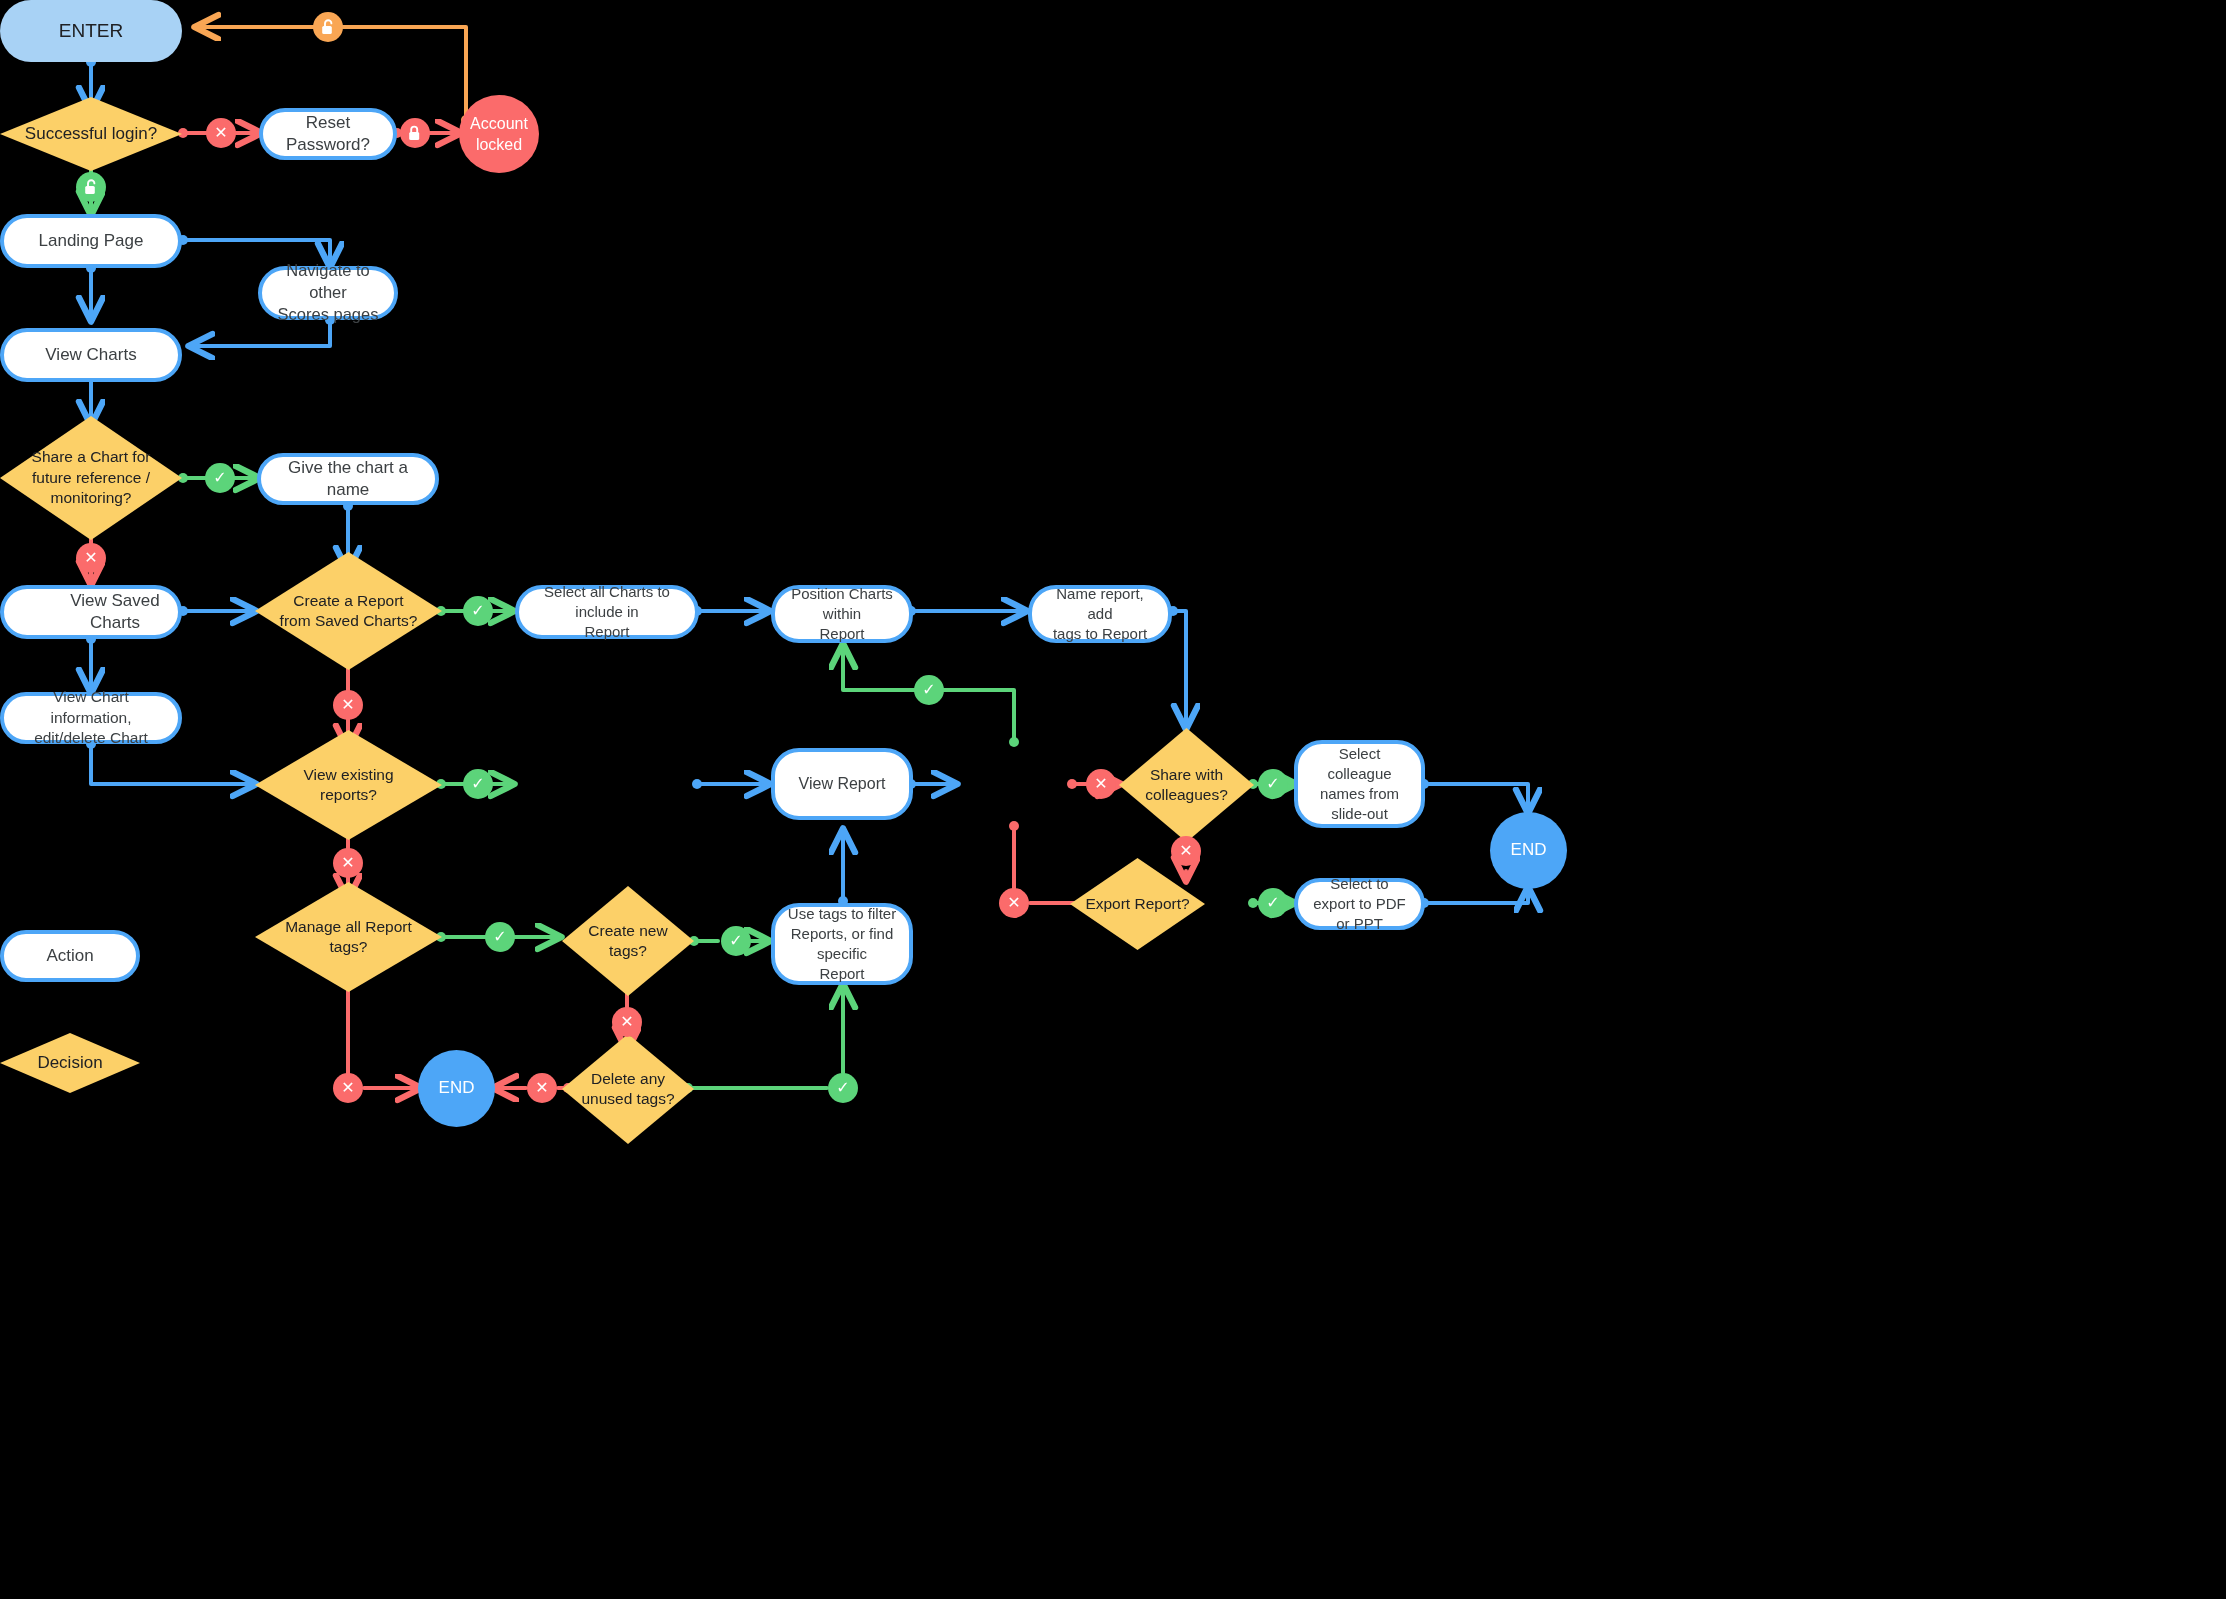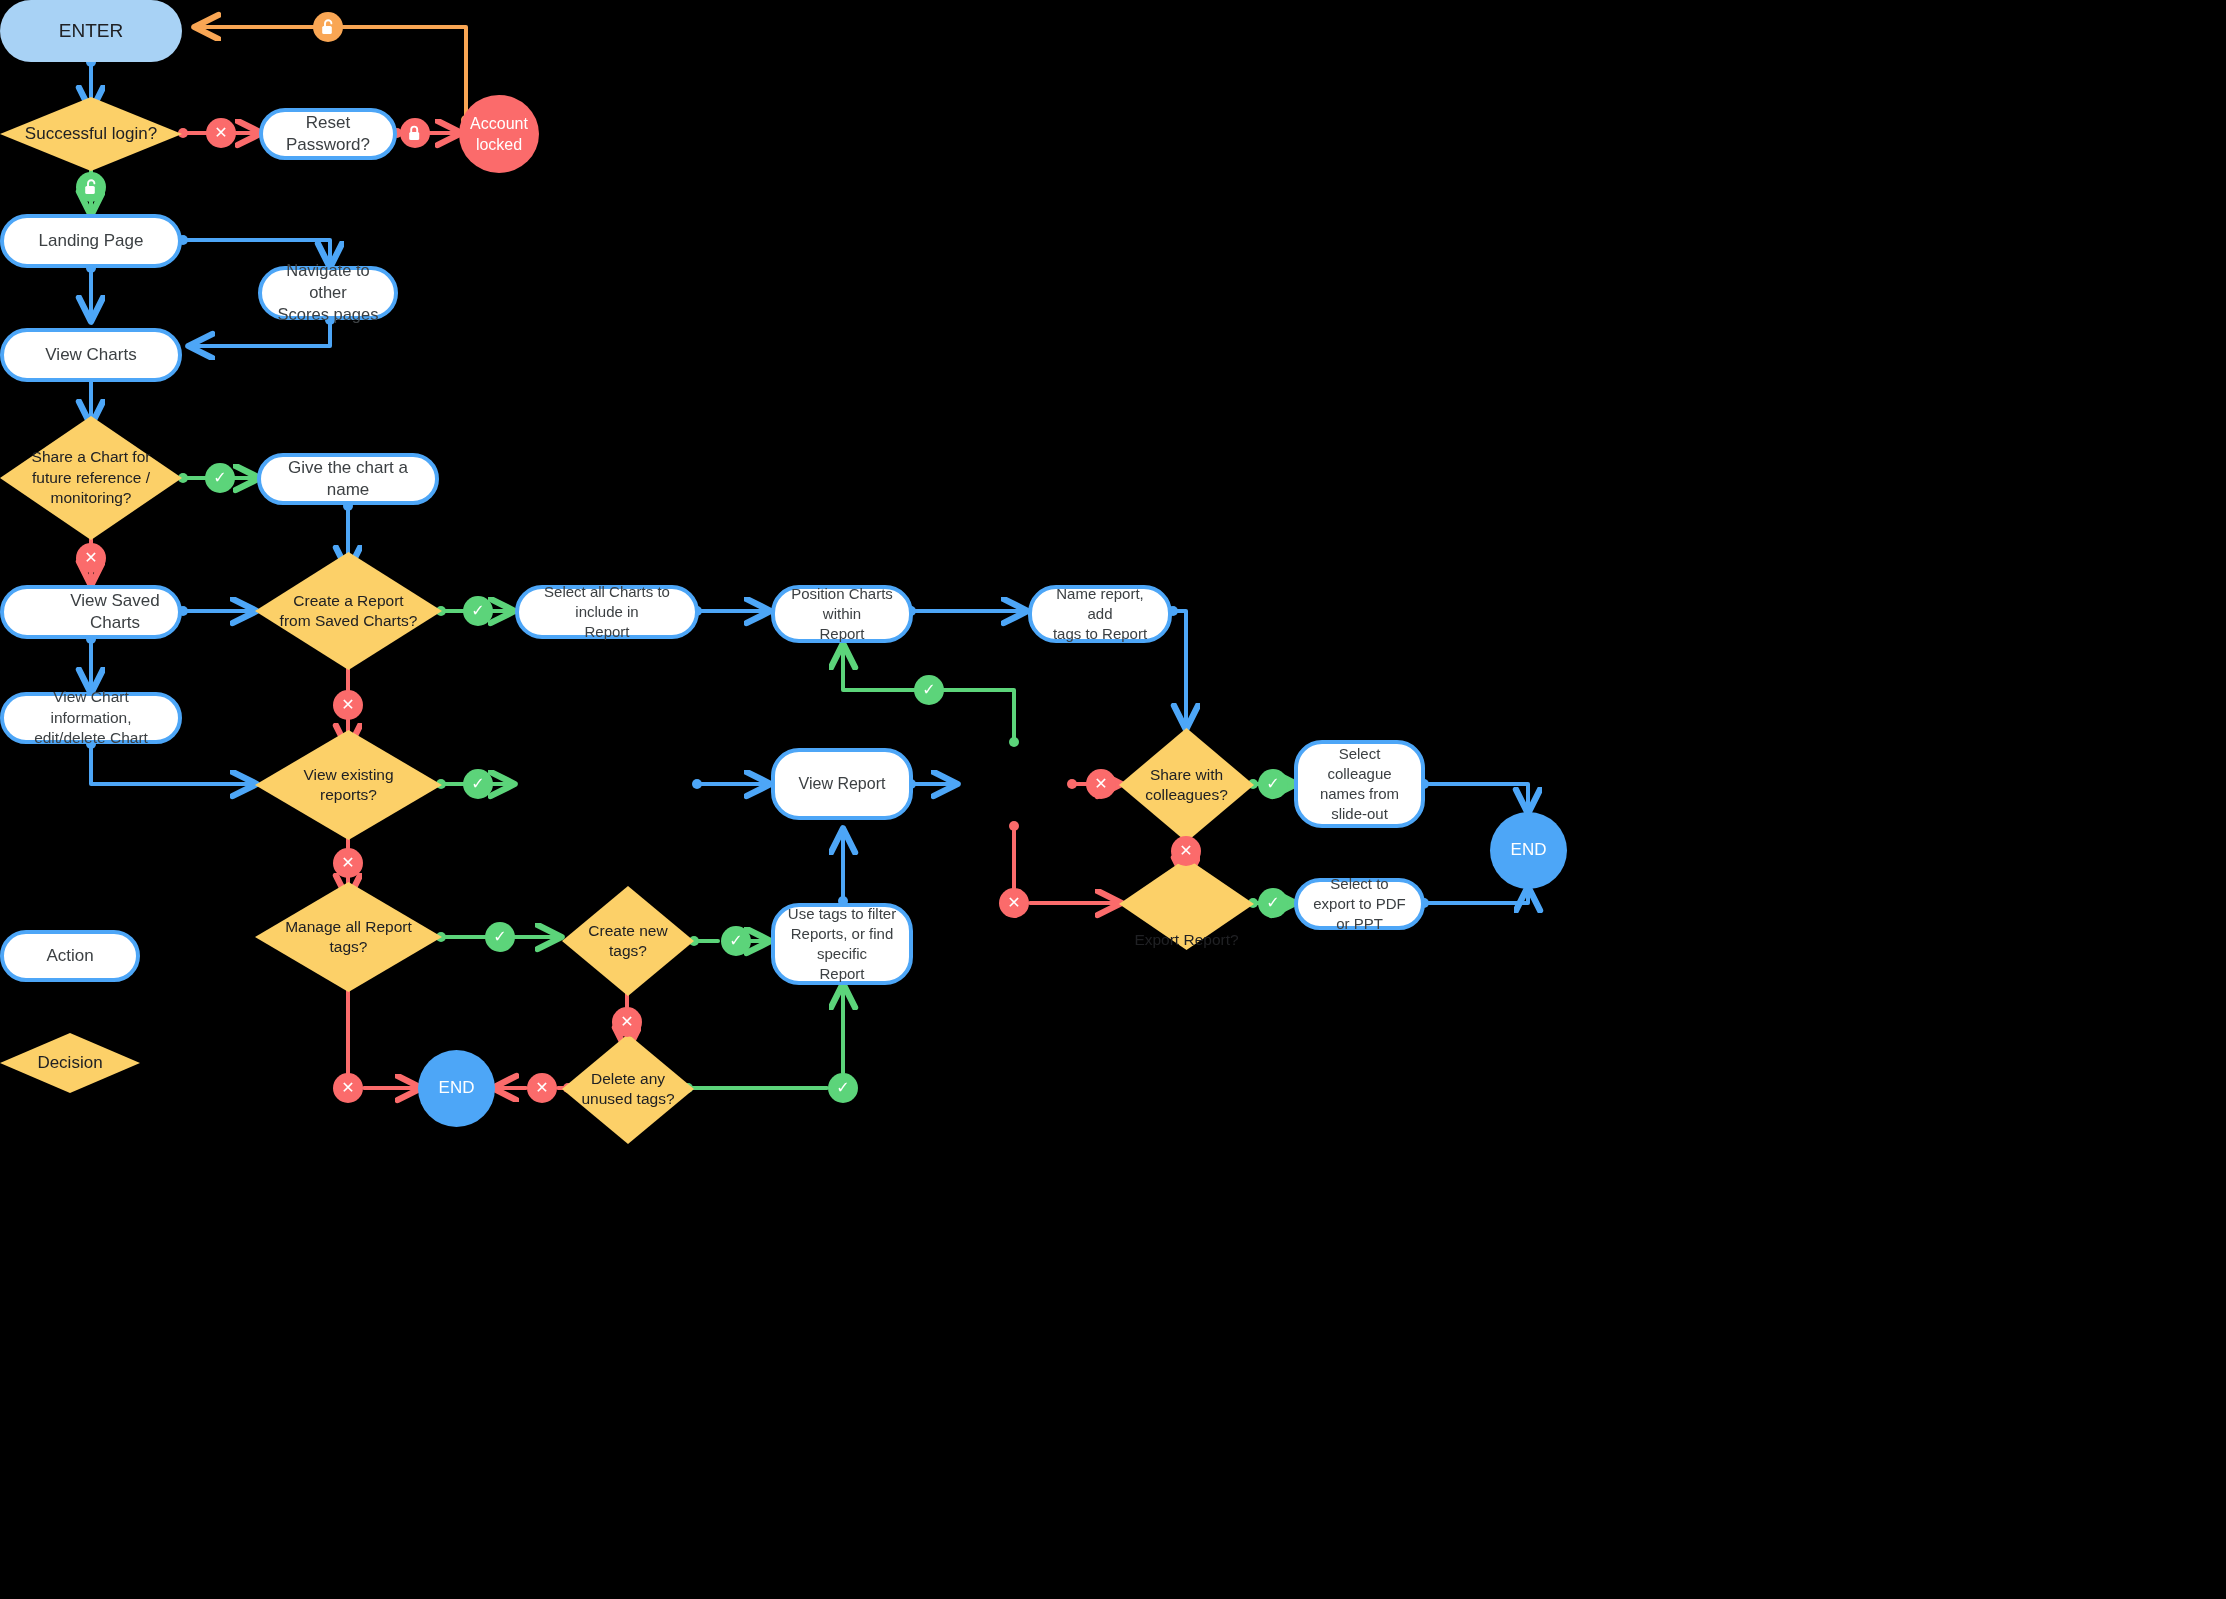--- a/index.html
+++ b/index.html
@@ -278,21 +278,21 @@
     <span class="dia"></span>
     <span class="lbl" style="white-space:pre-line;font-size:15.5px;">Share with
 colleagues?</span>
   </div>
 
   <div class="node action small" style="left:1294px;top:740px;width:131px;height:88px;">
     <span class="lbl" style="white-space:pre-line;font-size:15px;">Select colleague
 names from slide-out</span>
   </div>
 
-  <div class="node decision" style="left:1119px;top:858px;width:135px;height:92px;align-items:flex-end;">
+  <div class="node decision" style="left:1070px;top:858px;width:135px;height:92px;">
     <span class="dia"></span>
     <span class="lbl" style="font-size:15.5px;">Export Report?</span>
   </div>
 
   <div class="node action small" style="left:1294px;top:878px;width:131px;height:52px;">
     <span class="lbl" style="white-space:pre-line;font-size:15px;">Select to export to PDF
 or PPT</span>
   </div>
 
   <div class="node endcircle" style="left:1490px;top:812px;width:77px;height:77px;">

